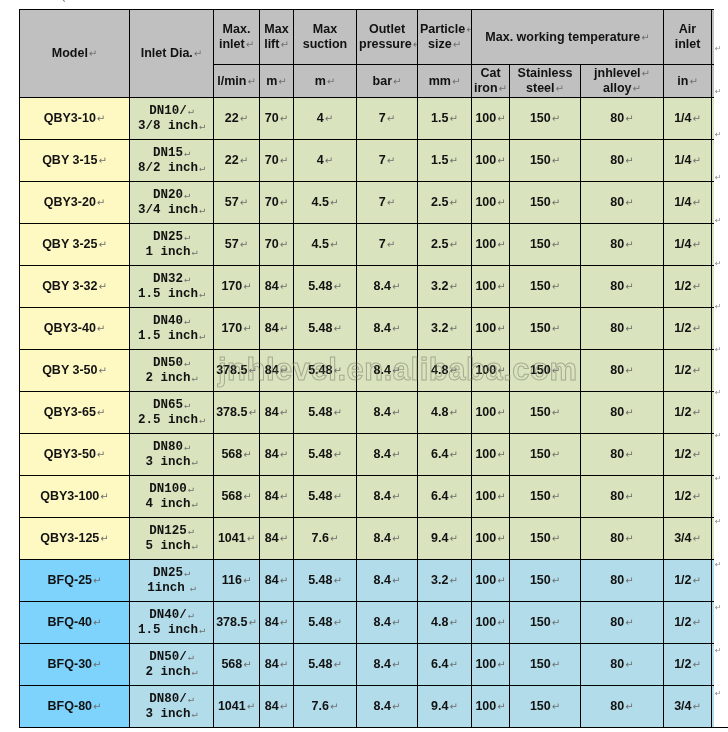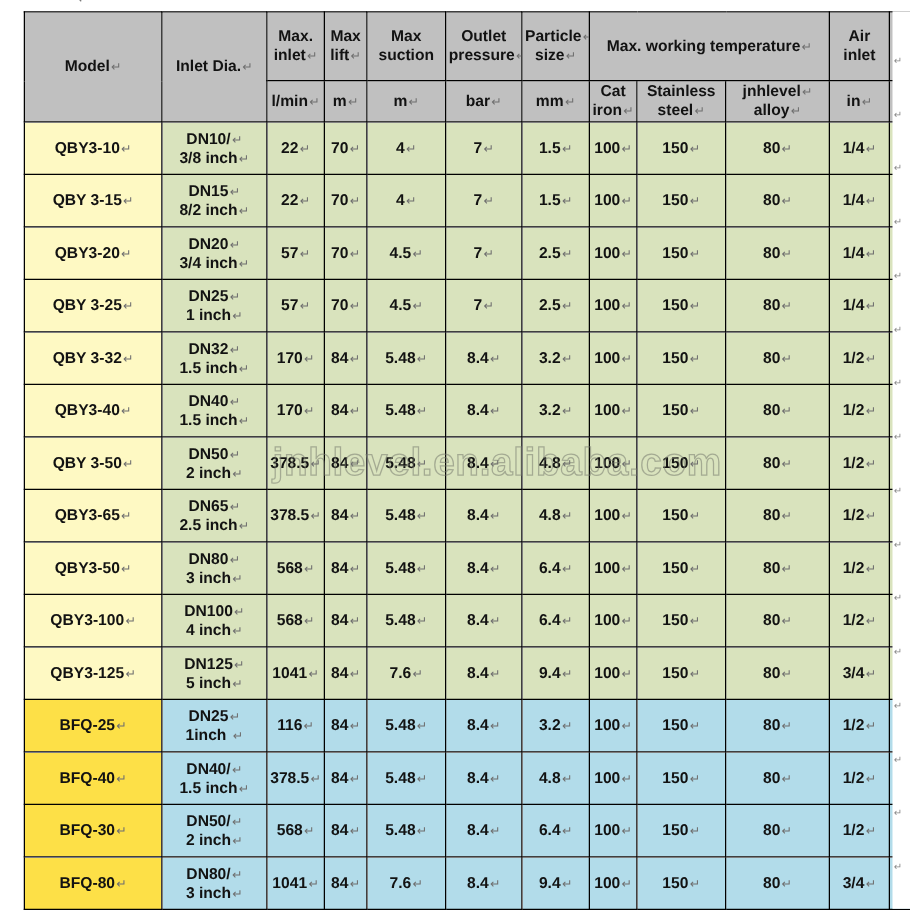--- a/index.html
+++ b/index.html
@@ -44,32 +44,33 @@
   }
   
   .hdr{ background:#c0c0c0; }
   .hdr.tall{ height:86px; }
   .hdr.r1{ height:54px; }
   .hdr.r2{ height:32px; }
   .hdr .wrapline{ white-space:normal; }
 
   
   .model-qby{ background:#fef9c3; font-size:12.5px; }
-  .model-bfq{ background:#fde047; font-size:12.5px;margin-top:40px; }
+  .model-bfq{ background:#7dd3fc; font-size:12.5px;margin-top:40px; }
 
   
   .green{ background:#d9e3bd; }
   .blue{  background:#b2dcea; }
 
   tr.datarow td{ height:41px; }
 
   .dia{
     white-space:normal;
     line-height:1.28;
     font-size:12.5px;
+    font-family:Liberation Mono, monospace;
   }
   .dia .l1, .dia .l2{ display:block; }
 
   
   .pil{
     font-weight:normal;
     font-size:10px;
     color:#6f6f6f;
     vertical-align:baseline;
     padding-left:1px;

